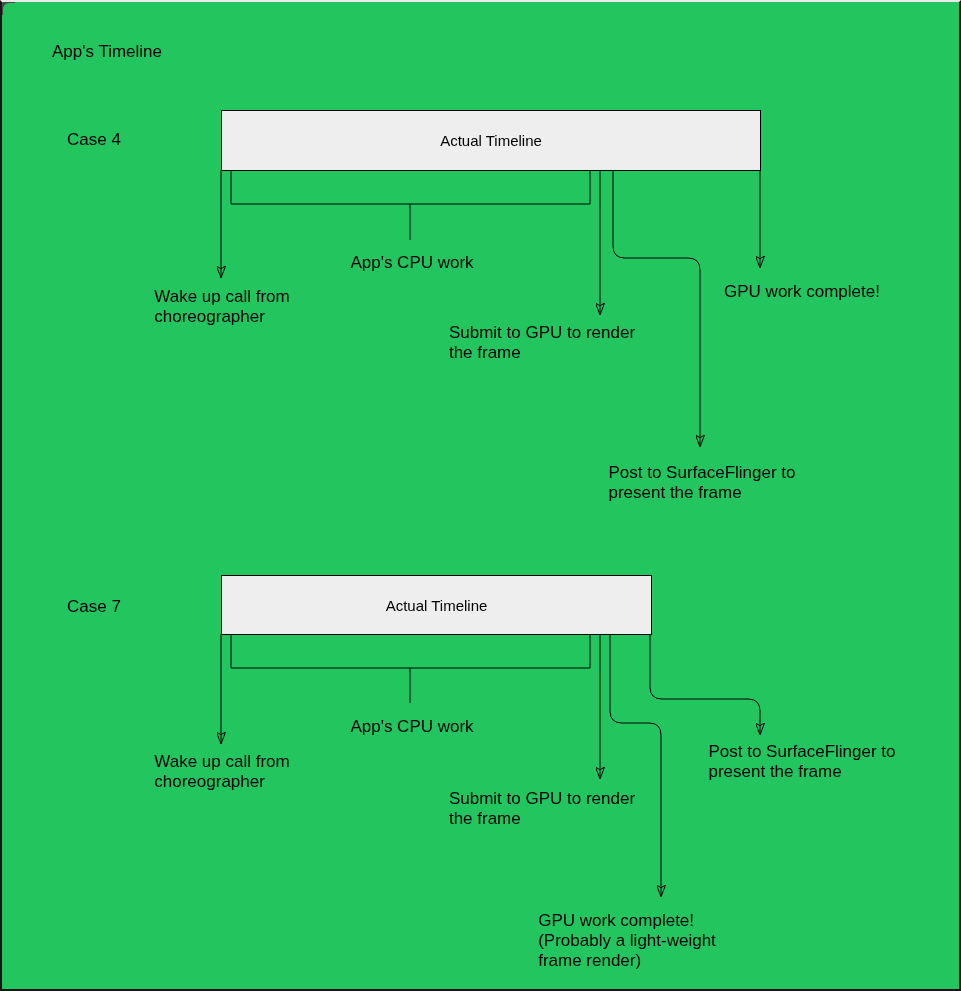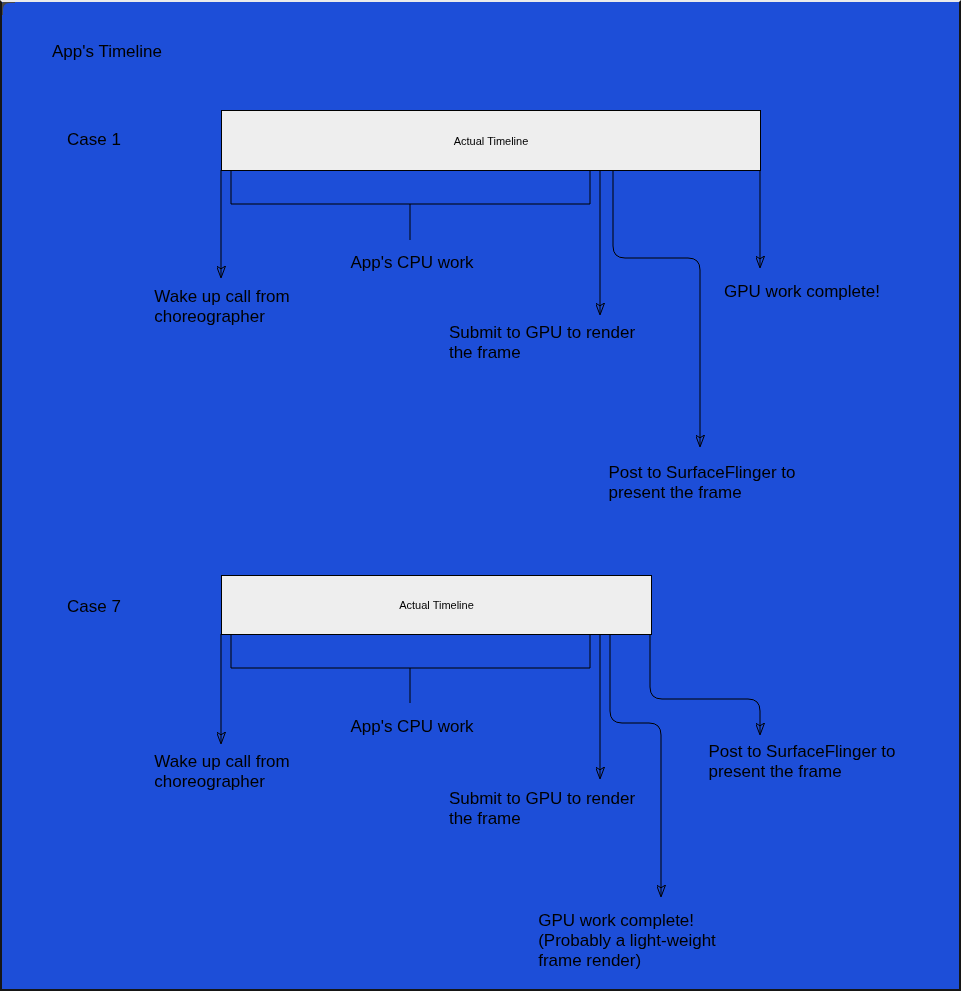--- a/index.html
+++ b/index.html
@@ -1,19 +1,19 @@
 <!DOCTYPE html>
 <html><head>
 <meta charset="utf-8">
 <style>
   html,body { margin:0; padding:0; background:#fff; }
   .page {
     position:relative;
     width:961px; height:991px;
-    background:#1d4ed8;
+    background:#22c55e;
     box-sizing:border-box;
     border-left:2px solid #161616;
     border-right:2px solid #161616;
     border-bottom:2px solid #161616;
     border-top:2px solid #ebebeb;
     font-family:"Liberation Sans", sans-serif;
     color:#000000;
     overflow:hidden;
   }
   .corner {
@@ -36,21 +36,21 @@
   .case-label {
     position:absolute; left:65px;
     font-size:17px; line-height:20px; white-space:nowrap;
   }
   .timeline-box {
     position:absolute;
     background:#eeeeee;
     border:1px solid #000000;
     box-sizing:border-box;
     display:flex; align-items:center; justify-content:center;
-    font-size:11px;
+    font-size:15px;
   }
   .box1 { left:219px; top:108px; width:540px; height:61px; }
   .box2 { left:219px; top:573px; width:431px; height:60px; }
   .ann {
     position:absolute;
     transform:translateX(-50%);
     text-align:left;
     font-size:17px; line-height:20px;
     white-space:nowrap;
   }
@@ -79,21 +79,21 @@
     <path d="M221,634 V743" marker-end="url(#arrow)"></path>
     <path d="M231,634 V668 H590 V634"></path>
     <path d="M410,668 V703"></path>
     <path d="M600,634 V778" marker-end="url(#arrow)"></path>
     <path d="M610,634 V711 Q610,723 622,723 H649 Q661,723 661,735 V896" marker-end="url(#arrow)"></path>
     <path d="M650,634 V687 Q650,699 662,699 H748 Q760,699 760,711 V734" marker-end="url(#arrow)"></path>
   </svg>
 
   <div class="title">App's Timeline</div>
 
-  <div class="case-label" style="top:128px">Case 1</div>
+  <div class="case-label" style="top:128px">Case 4</div>
 
   <div class="timeline-box box1">
     <span>Actual Timeline</span>
   </div>
 
   <div class="ann" style="left:220px; top:285px">
     <div>Wake up call from</div>
     <div>choreographer</div>
   </div>
 

